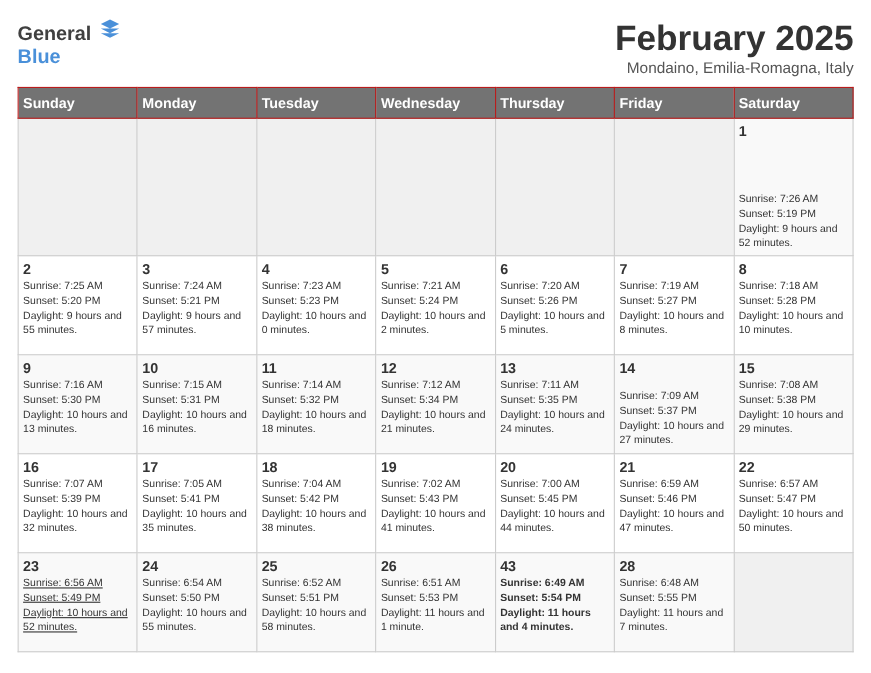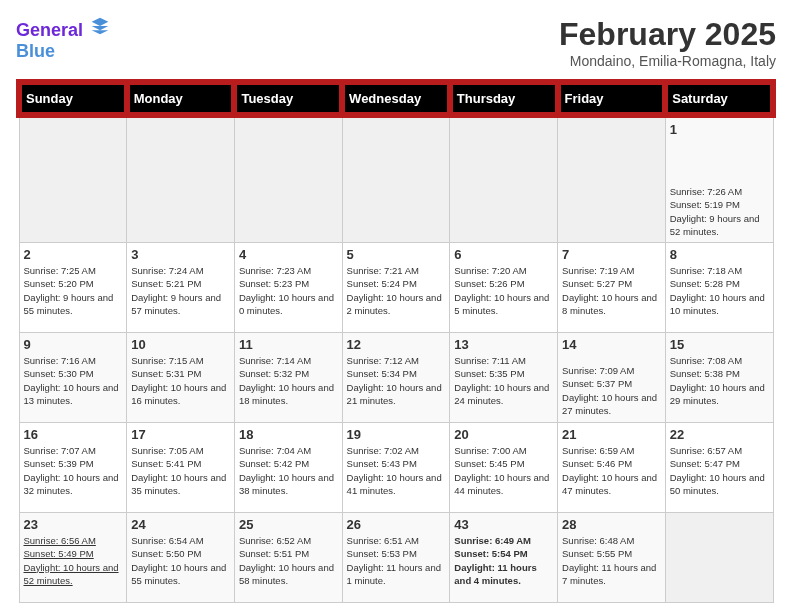--- a/index.html
+++ b/index.html
@@ -16,21 +16,21 @@
       align-items: flex-start;
       margin-bottom: 10px;
     }
     .logo {
       display: flex;
       align-items: center;
     }
     .logo-text-general {
       font-size: 18px;
       font-weight: bold;
-      color: #6d28d9;
+      color: #404040;
     }
     .logo-text-blue {
       font-size: 18px;
       font-weight: bold;
       color: #4a90d9;
     }
     .logo-icon {
       width: 20px;
       height: 20px;
       margin-left: 2px;
@@ -45,27 +45,27 @@
     }
     .calendar-subtitle {
       font-size: 14px;
       color: #555;
     }
     table {
       width: 100%;
       border-collapse: collapse;
     }
     thead tr th {
-      background-color: #000000;
+      background-color: #737373;
       color: #fff;
       font-size: 13px;
       font-weight: bold;
       padding: 6px 4px;
       text-align: left;
-      border: 6px solid #b91c1c;
+      border: 1px solid #b91c1c;
     }
     tbody tr td {
       vertical-align: top;
       border: 1px solid #ccc;
       padding: 4px;
       width: calc(100% / 7);
       min-height: 80px;
       height: 90px;
     }
     .day-number {

